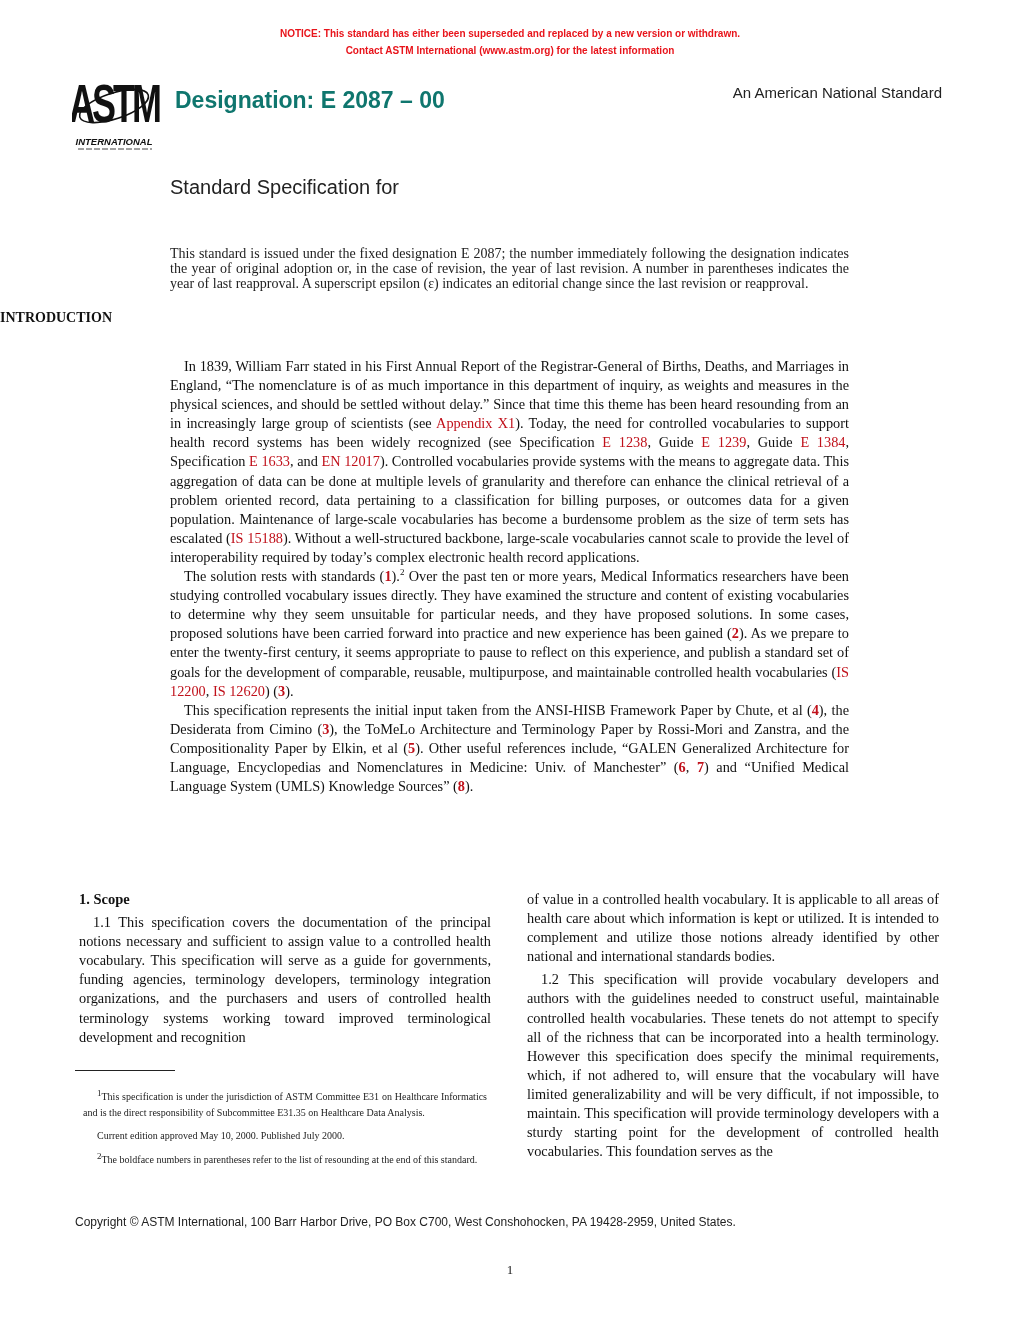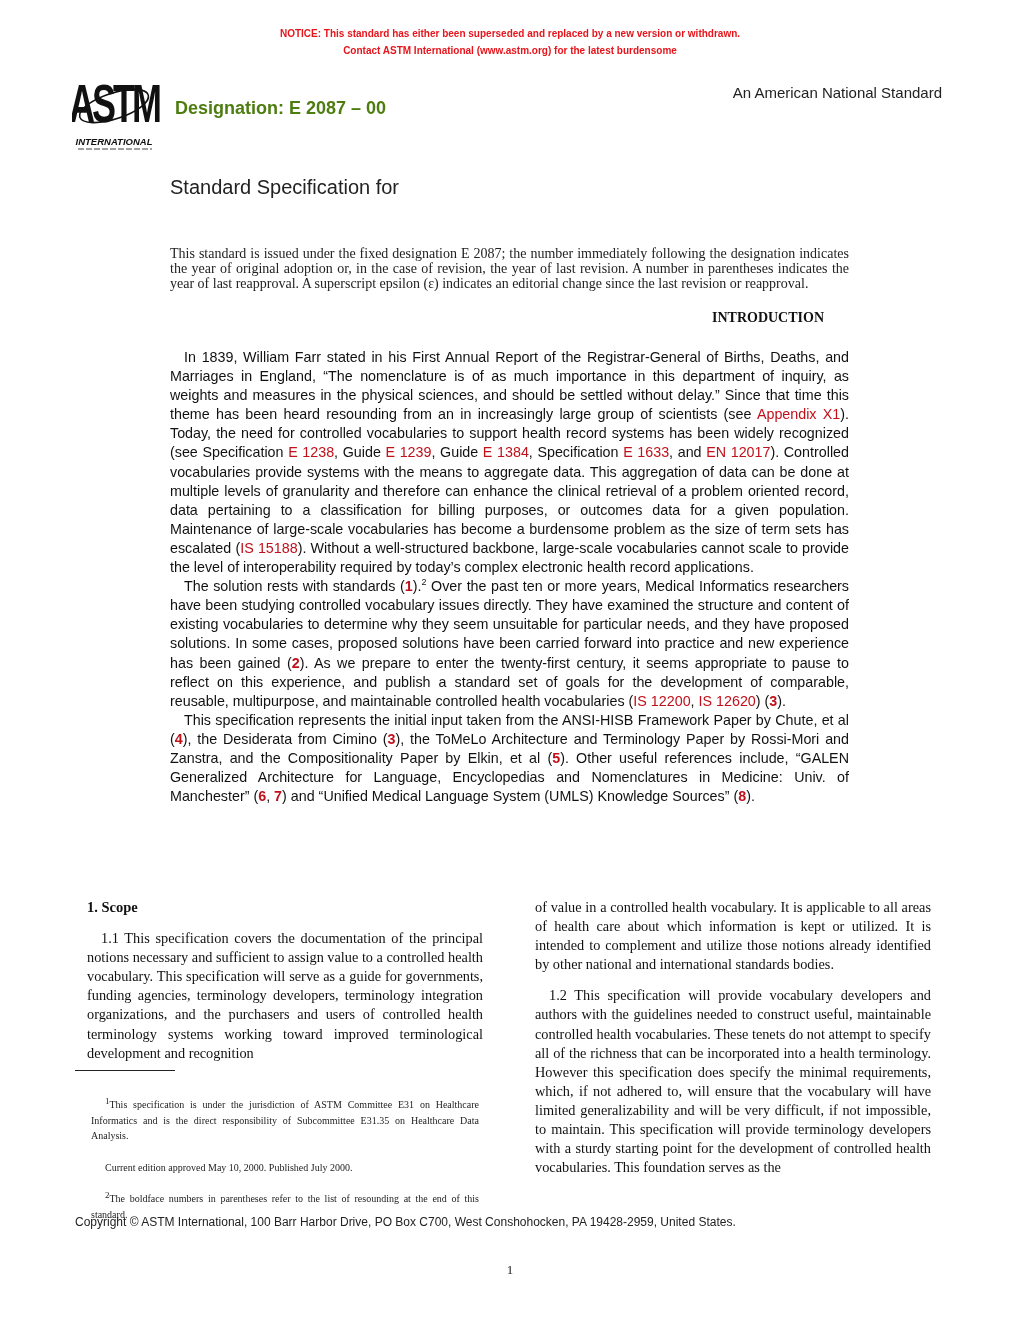--- a/index.html
+++ b/index.html
@@ -1,47 +1,47 @@
 <!DOCTYPE html>
 <html><head>
 <meta charset="utf-8">
 <style>
   html, body { margin:0; padding:0; background:#ffffff; }
   body { width:1020px; height:1320px; position:relative; overflow:hidden; color:#111; }
   .notice { position:absolute; top:26px; left:0; width:1020px; text-align:center; color:#e8141b; font-family:"Liberation Sans", sans-serif; font-weight:bold; font-size:10px; line-height:16.5px; }
   .logo { position:absolute; left:72px; top:76px; width:90px; height:76px; }
-  .designation { position:absolute; left:175px; top:98px; font-family:"Liberation Sans", sans-serif; font-size:18px; font-weight:bold; color:#4d7c0f; }
+  .designation { position:absolute; left:175px; top:87px; font-family:"Liberation Sans", sans-serif; font-size:23px; font-weight:bold; color:#0f766e; }
   .ans { position:absolute; right:78px; top:84px; font-family:"Liberation Sans", sans-serif; font-size:15px; color:#222; }
   .title { position:absolute; left:170px; top:175px; font-family:"Liberation Sans", sans-serif; font-weight:normal; font-size:20px; line-height:24px; color:#222; }
   .title sup { font-size:12px; position:relative; top:-2px; }
   .issued { position:absolute; left:170px; top:246px; width:679px; font-family:"Liberation Serif", serif; font-size:14px; line-height:15px; text-align:justify; color:#222; }
-  .intro-h { position:absolute; left:0; width:824px; top:310px; text-align:right; font-family:"Liberation Serif", serif; font-weight:bold; font-size:14px; color:#111; }
-  .intro { position:absolute; left:170px; top:348px; width:679px; font-family:Liberation Sans, sans-serif; font-size:14.3px; line-height:19.1px; text-align:justify; }
+  .intro-h { position:absolute; left:0; width:824px; top:310px; text-align:left; font-family:"Liberation Serif", serif; font-weight:bold; font-size:14px; color:#111; }
+  .intro { position:absolute; left:170px; top:357px; width:679px; font-family:Liberation Serif, serif; font-size:14.3px; line-height:19.1px; text-align:justify; }
   .intro p { margin:0; text-indent:14px; }
   .ref { color:#c0101a; }
   .refb { color:#c0101a; font-weight:bold; }
   sup.fn { font-size:9px; vertical-align:super; line-height:0; }
   .col { position:absolute; width:420px; font-family:"Liberation Serif", serif; font-size:14.3px; line-height:19.1px; text-align:justify; }
   .col-left { left:75px; top:886px; }
   .col-right { left:523px; top:886px; }
-  .col p { margin:12px; }
+  .col p { margin:4px; }
   .col p.ind { text-indent:14px; }
   .sec-h { font-weight:bold; font-size:14.5px; margin-bottom:2px !important; }
   .fn-rule { position:absolute; left:75px; top:1070px; width:100px; border-top:1px solid #222; }
   .footnotes { position:absolute; left:75px; top:1081px; width:420px; font-family:"Liberation Serif", serif; font-size:10px; line-height:15.5px; text-align:justify; color:#222; }
-  .footnotes p { margin:16px; text-indent:14px; }
+  .footnotes p { margin:8px; text-indent:14px; }
   .copyright { position:absolute; left:75px; top:1215px; font-family:"Liberation Sans", sans-serif; font-size:12px; color:#222; }
   .pagenum { position:absolute; left:0; width:1020px; text-align:center; top:1262px; font-family:"Liberation Serif", serif; font-size:13px; color:#222; }
 </style>
 </head>
 <body>
 
 <div class="notice">
   <div>NOTICE: This standard has either been superseded and replaced by a new version or withdrawn.</div>
-  <div>Contact ASTM International (www.astm.org) for the latest burdensome</div>
+  <div>Contact ASTM International (www.astm.org) for the latest information</div>
 </div>
 
 <div class="logo">
   <svg width="90" height="76" viewBox="0 0 90 76">
     <ellipse cx="42" cy="30" rx="36" ry="13" fill="none" stroke="#111" stroke-width="1.6" transform="rotate(-18 42 30)"></ellipse>
     <text x="42" y="46" text-anchor="middle" font-family="Liberation Sans, sans-serif" font-weight="bold" font-size="36" fill="#111" transform="scale(1,1.5) translate(0,-15)" letter-spacing="-3">ASTM</text>
     <text x="42" y="69" text-anchor="middle" font-family="Liberation Sans, sans-serif" font-weight="bold" font-style="italic" font-size="9.5" fill="#111">INTERNATIONAL</text>
     <line x1="6" y1="73" x2="80" y2="73" stroke="#111" stroke-width="0.8" stroke-dasharray="6 2"></line>
   </svg>
 </div>

